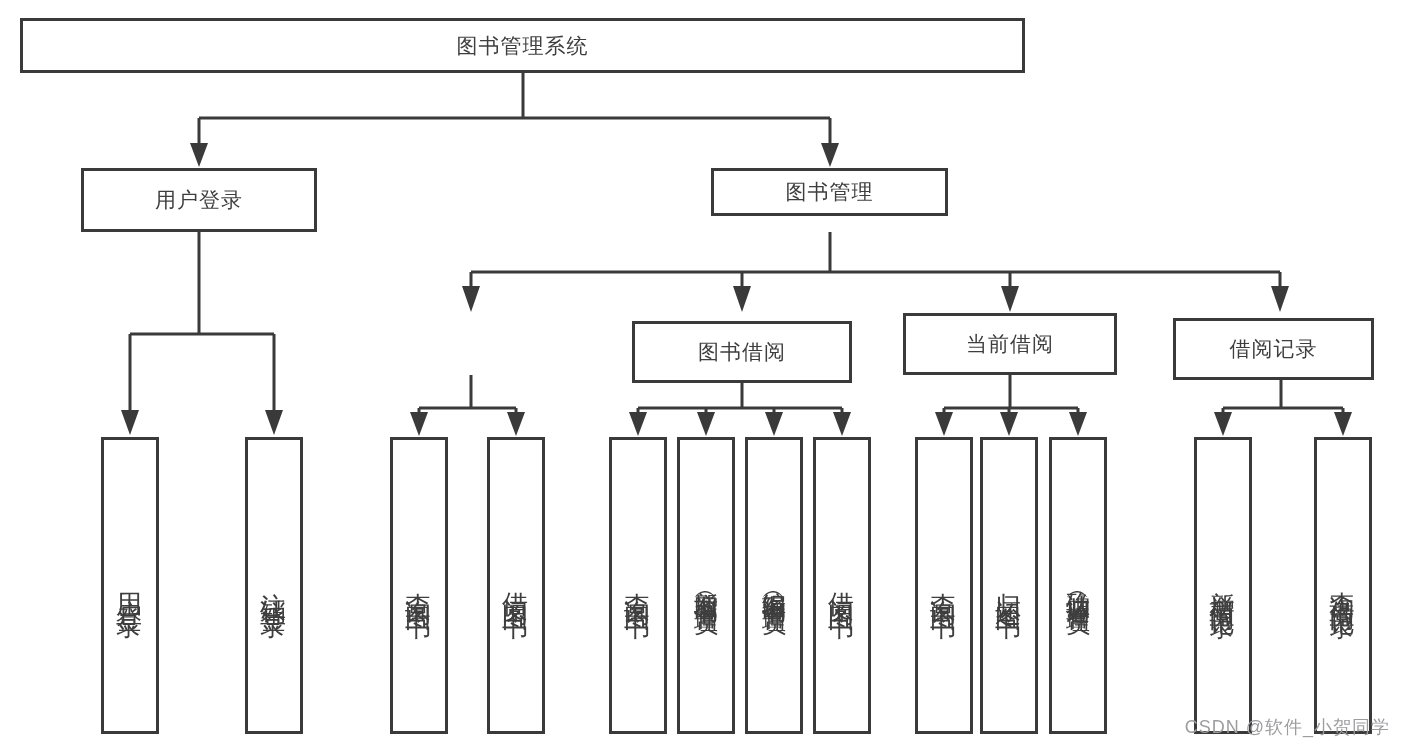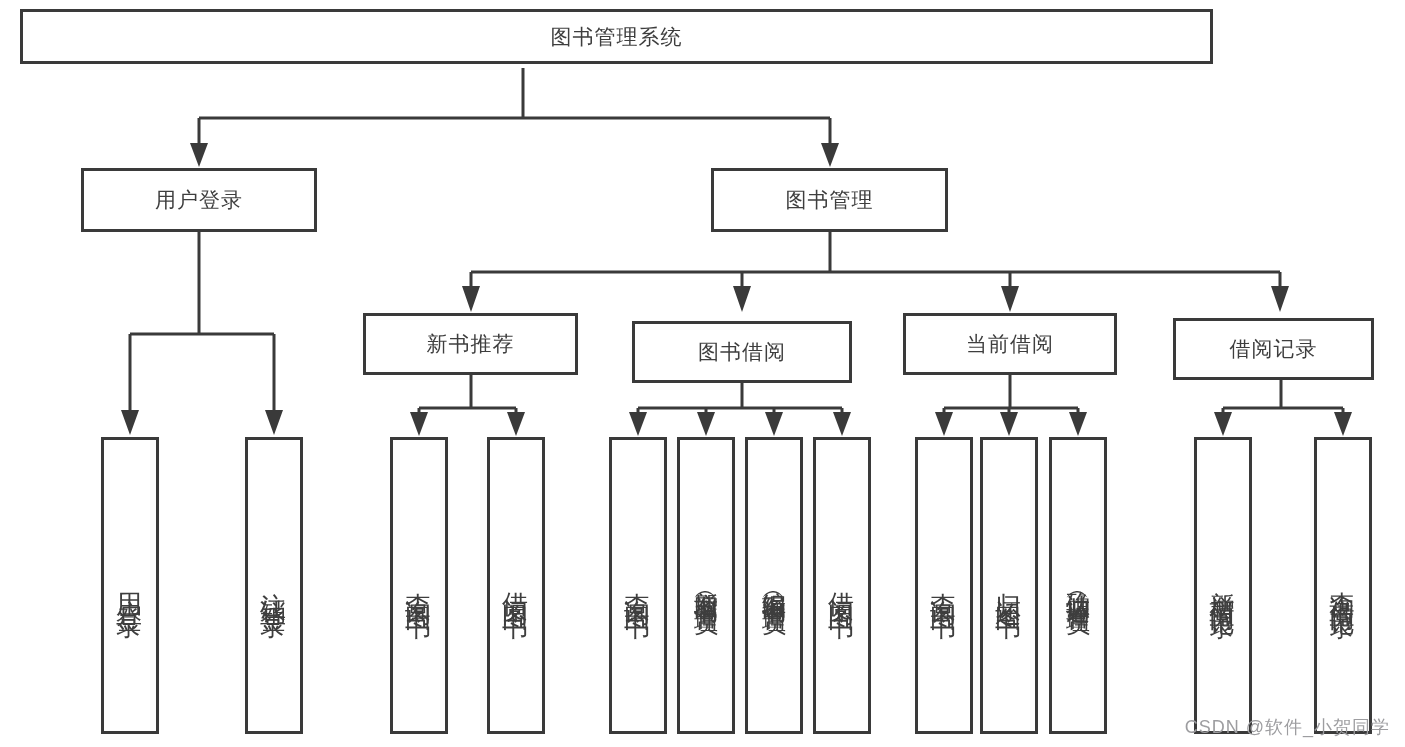--- a/index.html
+++ b/index.html
@@ -24,23 +24,23 @@
   .connectors .head{fill:var(--line);stroke:none;}
   .node{
     position:absolute;
     box-sizing:border-box;
     border:3px solid var(--line);
     background:var(--bg);
     display:flex;align-items:center;justify-content:center;
     color:var(--text);
   }
   .hnode{font-size:21px;letter-spacing:1px;}
-  .root{left:20px;top:9px;width:1193px;height:55px;}
+  .root{left:20px;top:18px;width:1005px;height:55px;}
   .n-user-login{left:81px;top:168px;width:236px;height:64px;}
-  .n-book-mgmt{left:711px;top:168px;width:237px;height:64px;}
+  .n-book-mgmt{left:711px;top:168px;width:237px;height:48px;}
   .n-new-book{left:363px;top:313px;width:215px;height:62px;}
   .n-book-borrow{left:632px;top:321px;width:220px;height:62px;}
   .n-cur-borrow{left:903px;top:313px;width:214px;height:62px;}
   .n-borrow-rec{left:1173px;top:318px;width:201px;height:62px;}
   .leaf{
     top:437px;height:297px;width:58px;
   }
   .leaf .vtext{
     writing-mode:vertical-rl;
     text-orientation:mixed;
@@ -130,23 +130,20 @@
     <span>图书管理系统</span>
   </div>
 
   <div class="node hnode n-user-login">
     <span>用户登录</span>
   </div>
   <div class="node hnode n-book-mgmt">
     <span>图书管理</span>
   </div>
 
-  <div class="node hnode n-new-book">
-    <span>新书推荐</span>
-  </div>
   <div class="node hnode n-book-borrow">
     <span>图书借阅</span>
   </div>
   <div class="node hnode n-cur-borrow">
     <span>当前借阅</span>
   </div>
   <div class="node hnode n-borrow-rec">
     <span>借阅记录</span>
   </div>
 

